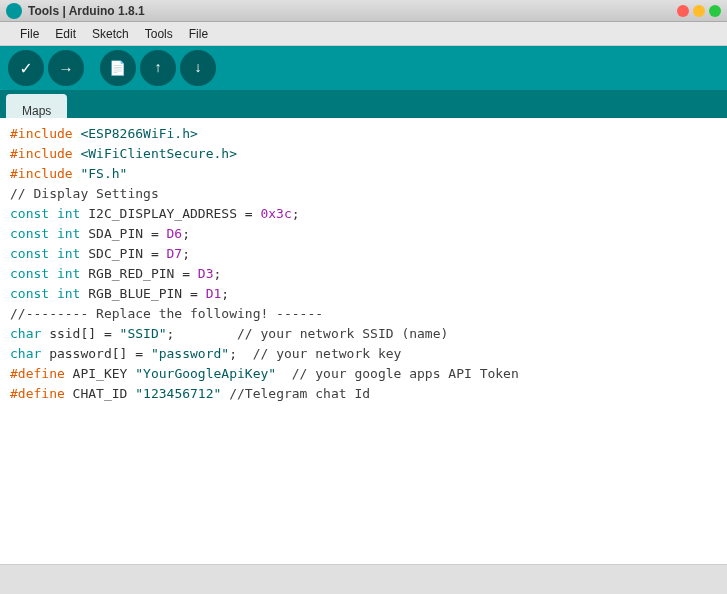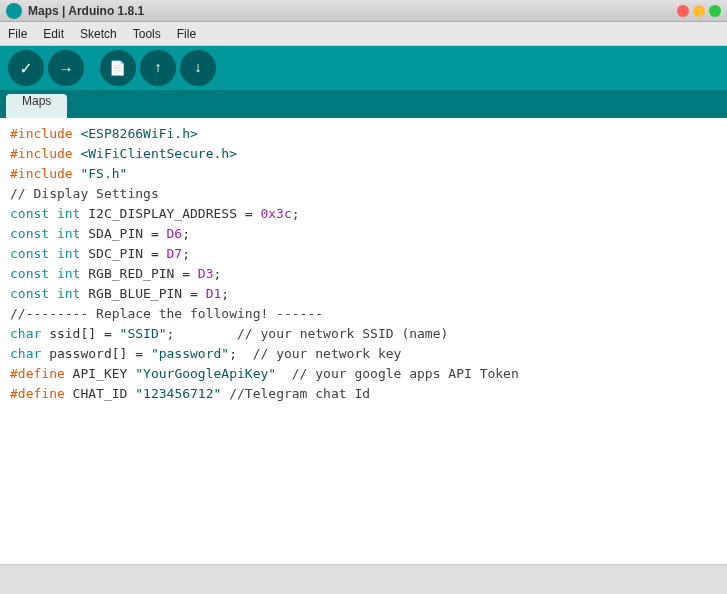--- a/index.html
+++ b/index.html
@@ -39,21 +39,21 @@
     .btn-close { background: #ff5f57; }
     .btn-min { background: #ffbd2e; }
     .btn-max { background: #28c940; }
 
     
     .menubar {
       height: 24px;
       background: #e8e8e8;
       display: flex;
       align-items: center;
-      padding: 0 0;
+      padding: 0 12px;
       border-bottom: 1px solid #ccc;
       font-family: Arial, sans-serif;
       font-size: 12px;
       color: #222;
     }
     .menubar-item {
       padding: 2px 8px;
       cursor: pointer;
     }
 
@@ -89,21 +89,21 @@
       background: #00797d;
       display: flex;
       align-items: flex-end;
       padding: 0 6px;
     }
     .tab {
       height: 24px;
       background: #e0f0f0;
       padding: 0 16px;
       display: flex;
-      align-items: flex-start;
+      align-items: flex-end;
       font-family: Arial, sans-serif;
       font-size: 12px;
       color: #333;
       border-radius: 4px 4px 0 0;
       cursor: pointer;
     }
 
     
     .editor {
       background: #ffffff;
@@ -137,21 +137,21 @@
     .kw-value { color: #a21caf; }
     .kw-angle { color: #005c5f; }    
 
     code { display: block; white-space: pre; }
   </style>
 </head>
 <body>
 
 <div class="titlebar">
   <div class="titlebar-icon"></div>
-  <span class="titlebar-text">Maps | Arduino 1.8.1</span>
+  <span class="titlebar-text">Tools | Arduino 1.8.1</span>
   <div class="titlebar-controls">
     <div class="titlebar-btn btn-close"></div>
     <div class="titlebar-btn btn-min"></div>
     <div class="titlebar-btn btn-max"></div>
   </div>
 </div>
 
 <div class="menubar">
   <span class="menubar-item">File</span>
   <span class="menubar-item">Edit</span>

